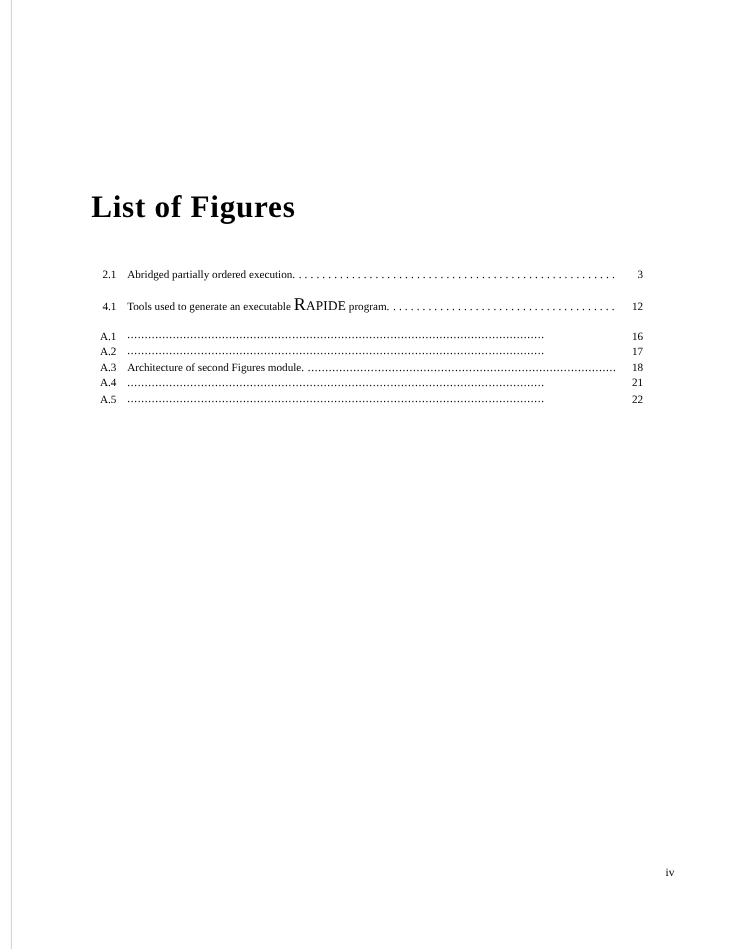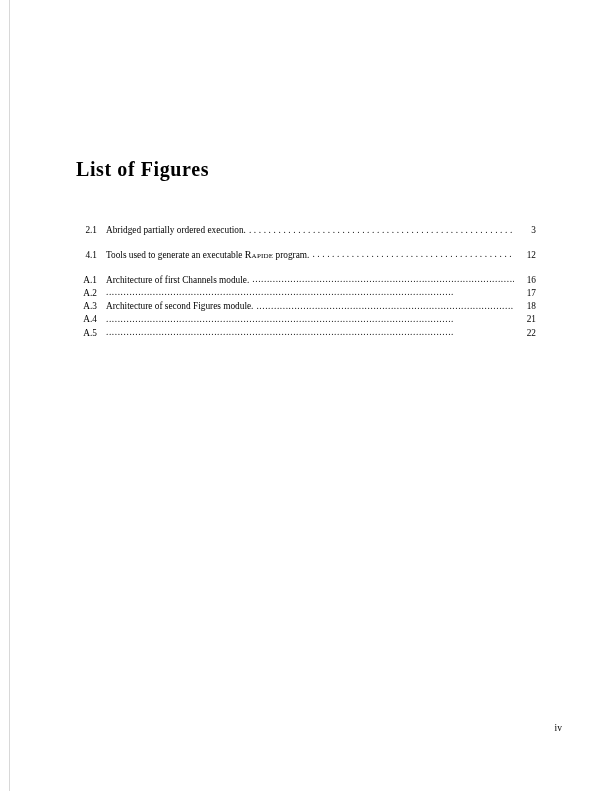--- a/index.html
+++ b/index.html
@@ -28,56 +28,56 @@
     top: 0;
     width: 1px;
     height: 791px;
     background: #d8d8d8;
   }
   .title {
     position: absolute;
     left: 76px;
     top: 158px;
     font-family: "Liberation Serif", serif;
-    font-size: 20px;
+    font-size: 26px;
     font-weight: bold;
     letter-spacing: 0.6px;
     white-space: nowrap;
   }
   .lof {
     position: absolute;
     left: 76px;
     top: 224px;
     width: 460px;
     font-size: 9.3px;
     line-height: 13.3px;
   }
   .entry {
     display: flex;
-    align-items: center;
+    align-items: flex-end;
     width: 100%;
     white-space: nowrap;
   }
   .entry.gap-before {
     margin-top: 11px;
   }
   .num {
     width: 30px;
     flex: 0 0 30px;
     text-align: right;
     padding-right: 9px;
     box-sizing: border-box;
   }
   .cap {
     flex: 0 0 auto;
     padding-right: 3px;
   }
   .cap .sc {
     font-variant: small-caps;
-    font-size: 10px;
+    font-size: 15px;
     letter-spacing: 0.2px;
   }
   .dots {
     flex: 1 1 auto;
     overflow: hidden;
     white-space: nowrap;
     letter-spacing: 2.6px;
     color: #000;
     font-size: 9.3px;
     position: relative;
@@ -119,21 +119,20 @@
         <span class="pg">3</span>
       </div>
       <div class="entry gap-before">
         <span class="num">4.1</span>
         <span class="cap"><span>Tools used to generate an executable </span><span class="sc">Rapide</span><span> program.</span></span>
         <span class="dots">.......................................................................................................................</span>
         <span class="pg">12</span>
       </div>
       <div class="entry gap-before">
         <span class="num">A.1</span>
-        <span class="cap"><span>Architecture of first Channels module.</span></span>
         <span class="dots tight">.......................................................................................................................</span>
         <span class="pg">16</span>
       </div>
       <div class="entry">
         <span class="num">A.2</span>
         <span class="dots tight">.......................................................................................................................</span>
         <span class="pg">17</span>
       </div>
       <div class="entry">
         <span class="num">A.3</span>

